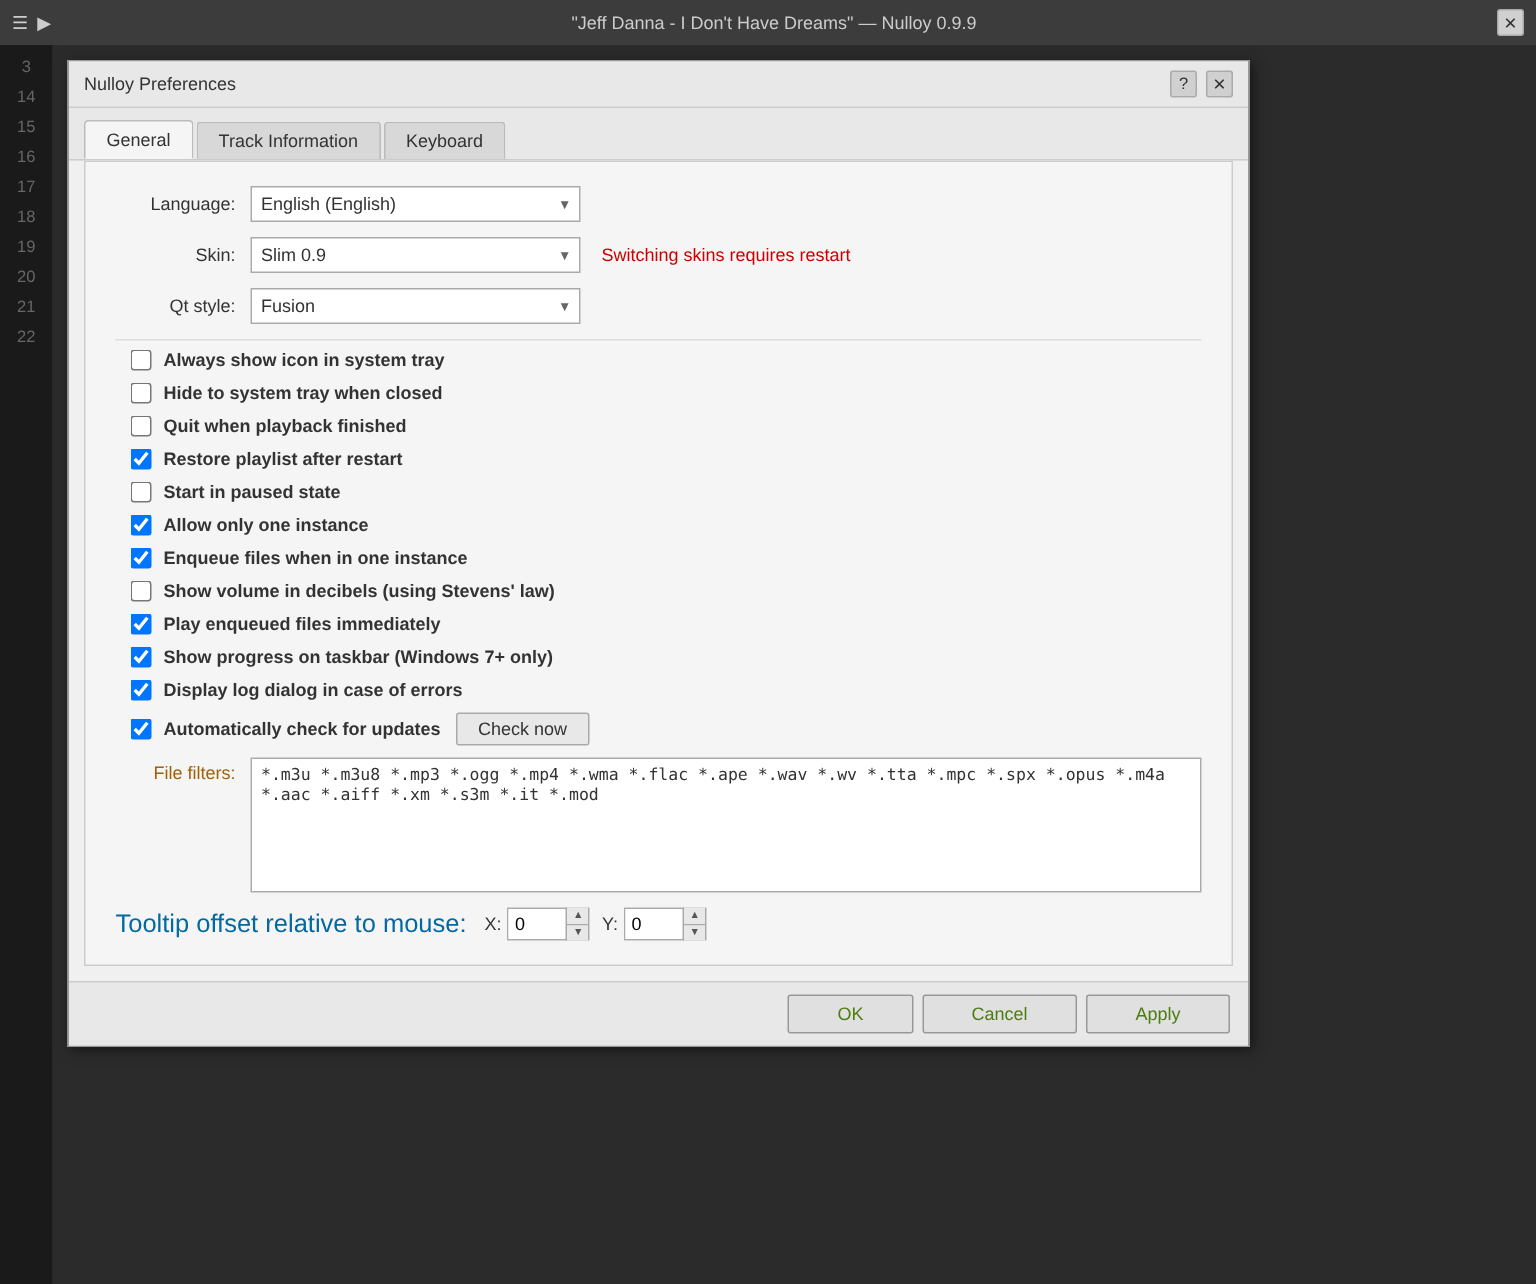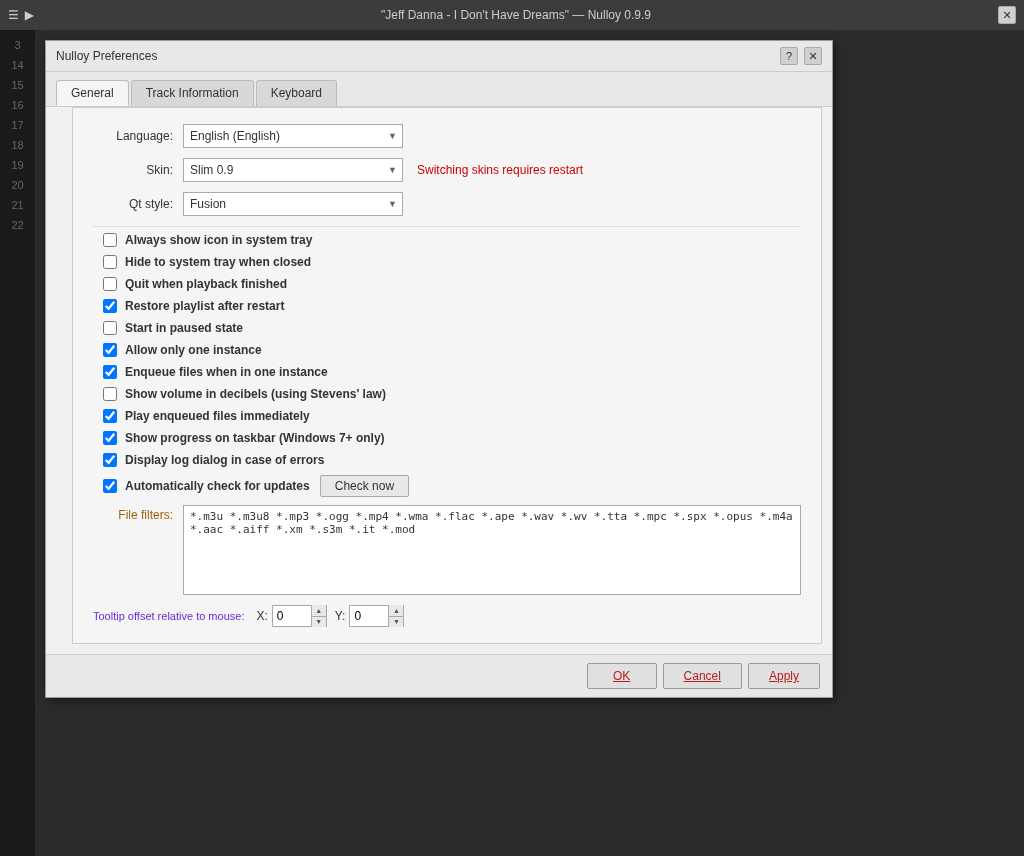--- a/index.html
+++ b/index.html
@@ -95,20 +95,21 @@
       font-size: 11px;
       color: #333;
     }
 
     
     .tabs {
       display: flex;
       padding: 8px 10px 0 10px;
       background: #e8e8e8;
       border-bottom: 1px solid #ccc;
+      align-items: flex-end;
     }
     .tab {
       padding: 5px 14px;
       border: 1px solid #bbb;
       border-bottom: none;
       background: #d8d8d8;
       cursor: pointer;
       font-size: 12px;
       color: #333;
       margin-right: 2px;
@@ -120,21 +121,21 @@
       border-bottom: 1px solid #f5f5f5;
       position: relative;
       z-index: 2;
     }
 
     
     .dialog-content {
       background: #f5f5f5;
       padding: 16px 20px;
       border: 1px solid #ccc;
-      margin: 0 10px 10px 26px;
+      margin: 0 10px 10px 10px;
     }
 
     
     .form-row {
       display: flex;
       align-items: center;
       margin-bottom: 10px;
     }
     .form-label {
       width: 80px;
@@ -236,22 +237,22 @@
     }
 
     
     .tooltip-row {
       display: flex;
       align-items: center;
       margin-top: 10px;
       padding-left: 0;
     }
     .tooltip-label {
-      font-size: 11px;
-      color: #6d28d9;
+      font-size: 17px;
+      color: #0369a1;
       margin-right: 8px;
     }
     .coord-label {
       font-size: 12px;
       color: #333;
       margin: 0 4px;
     }
     .spinbox {
       width: 55px;
       height: 22px;
@@ -291,29 +292,28 @@
     
     .dialog-footer {
       display: flex;
       justify-content: flex-end;
       gap: 6px;
       padding: 8px 12px;
       background: #e8e8e8;
       border-top: 1px solid #ccc;
     }
     .footer-btn {
-      padding: 5px 20px;
+      padding: 5px 32px;
       border: 1px solid #999;
       background: #e0e0e0;
       font-size: 12px;
       cursor: pointer;
-      color: #b91c1c;
+      color: #4d7c0f;
       min-width: 70px;
       border-radius: 2px;
-      text-decoration: underline;
     }
 
     .divider { height: 1px; background: #ddd; margin: 6px 0; }
   </style>
 </head>
 <body>
 
 <div class="title-bar">
   <div class="title-bar-left">
     <span>☰</span>

